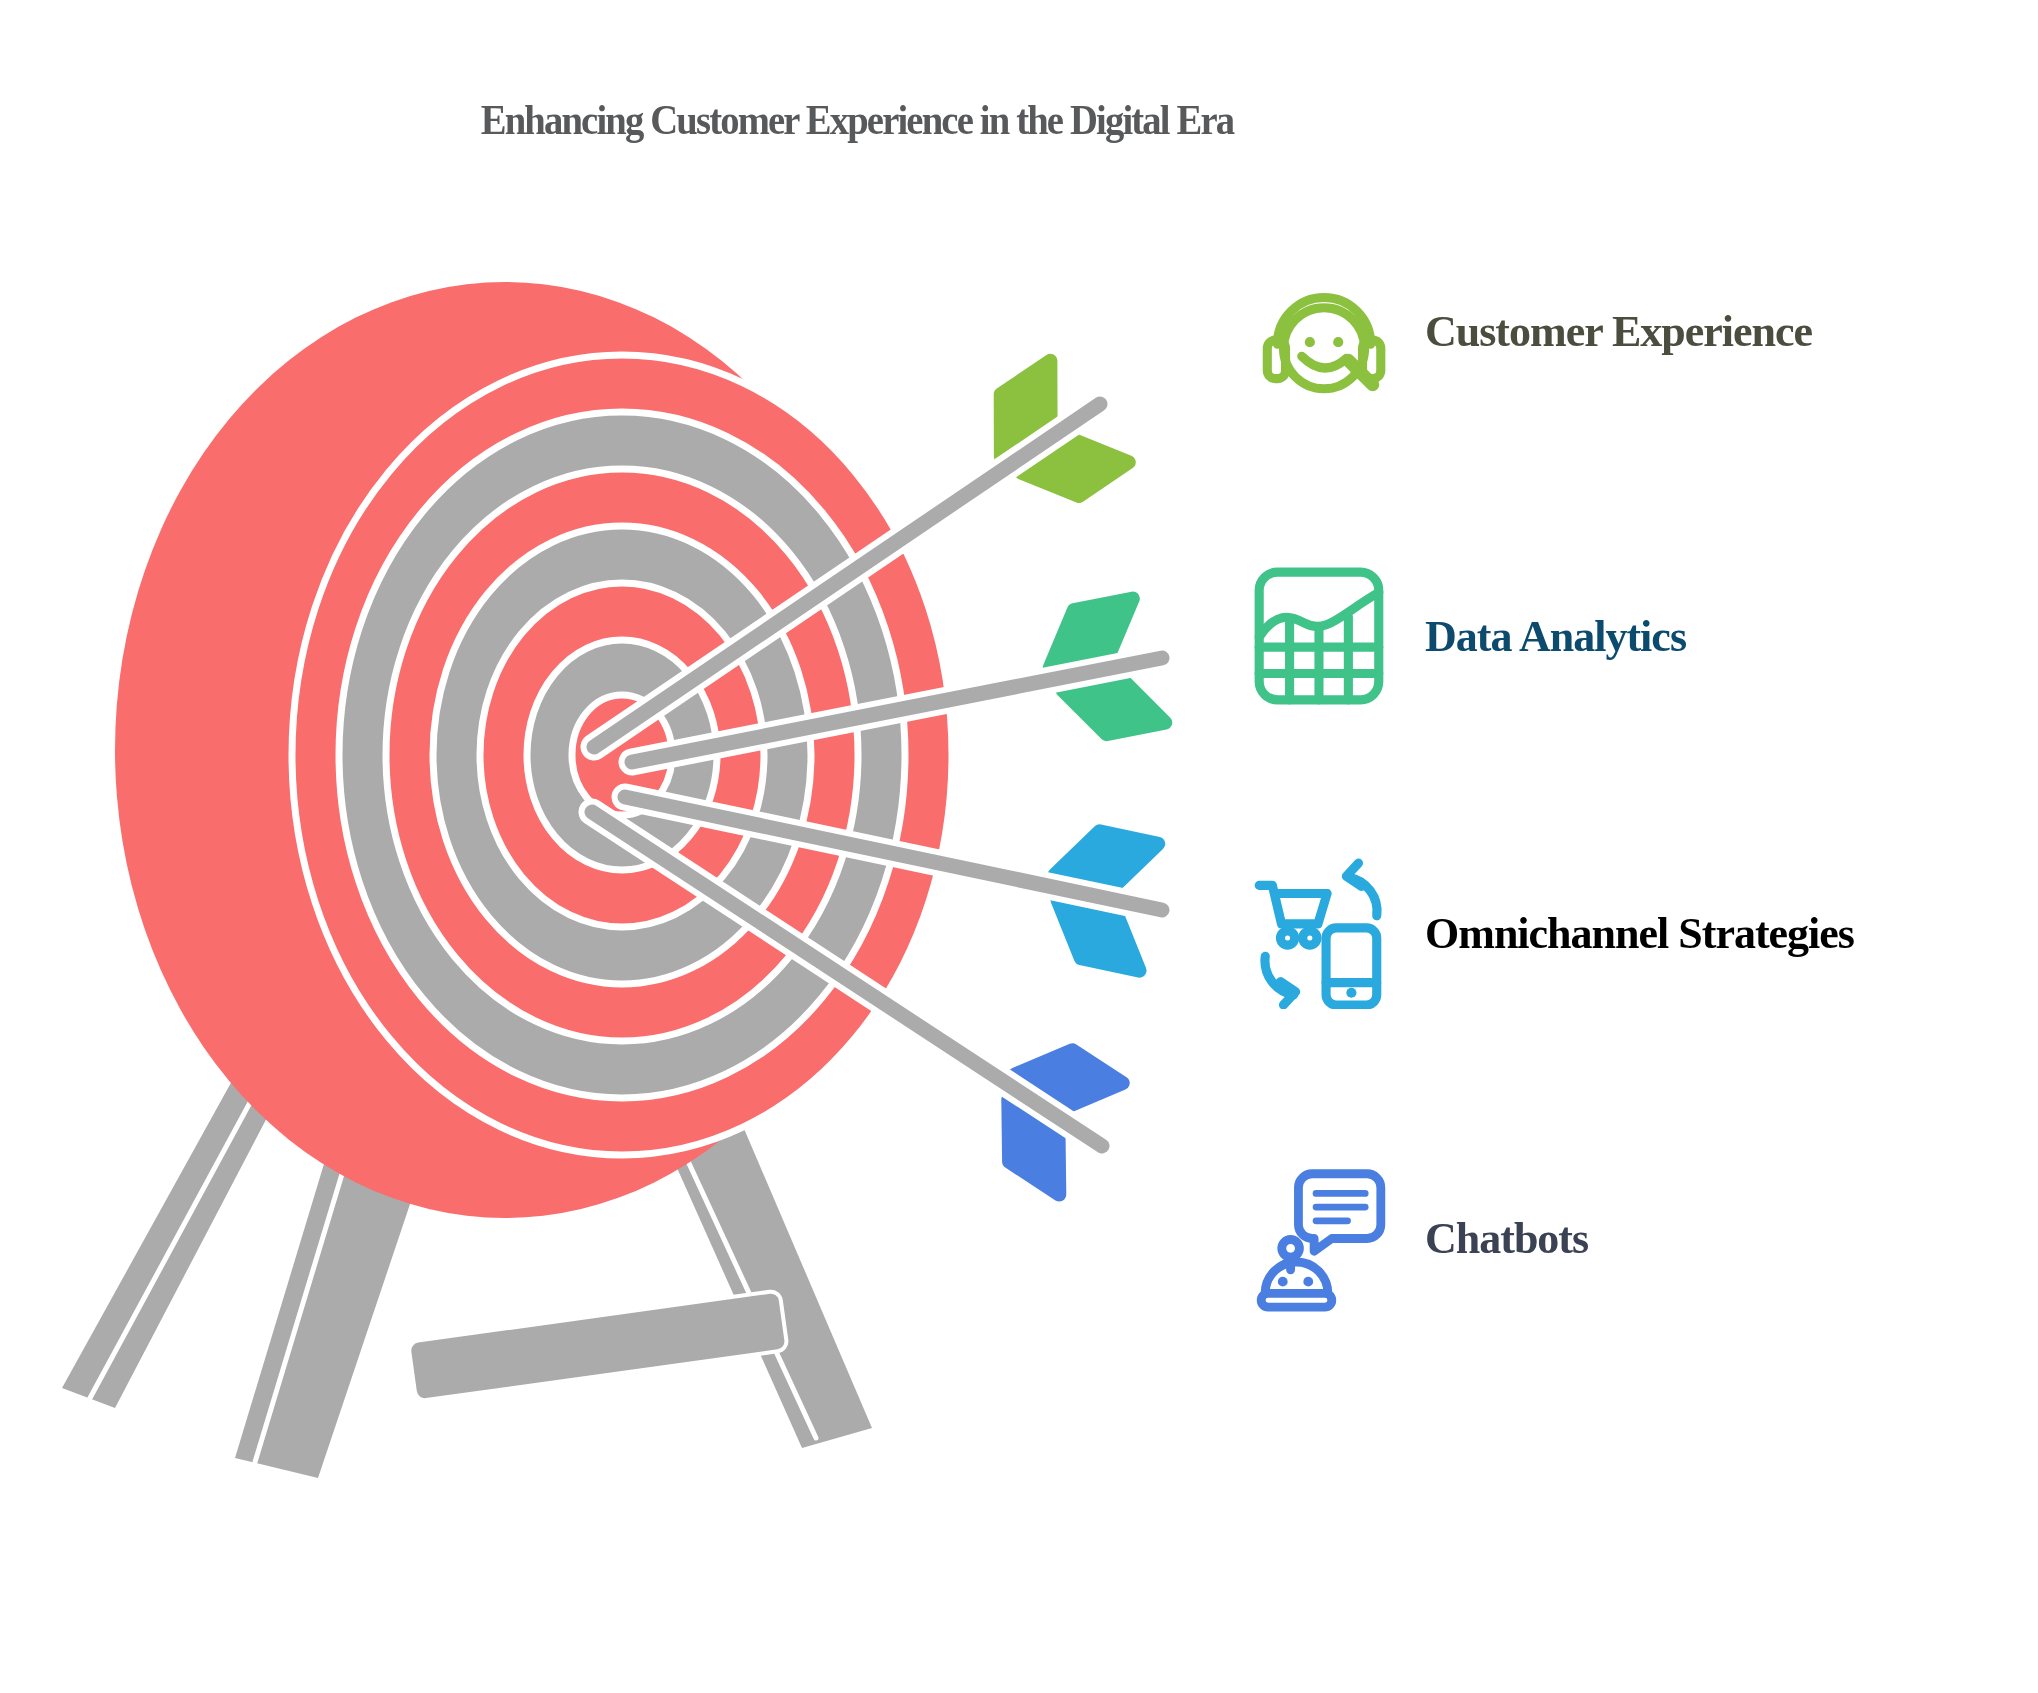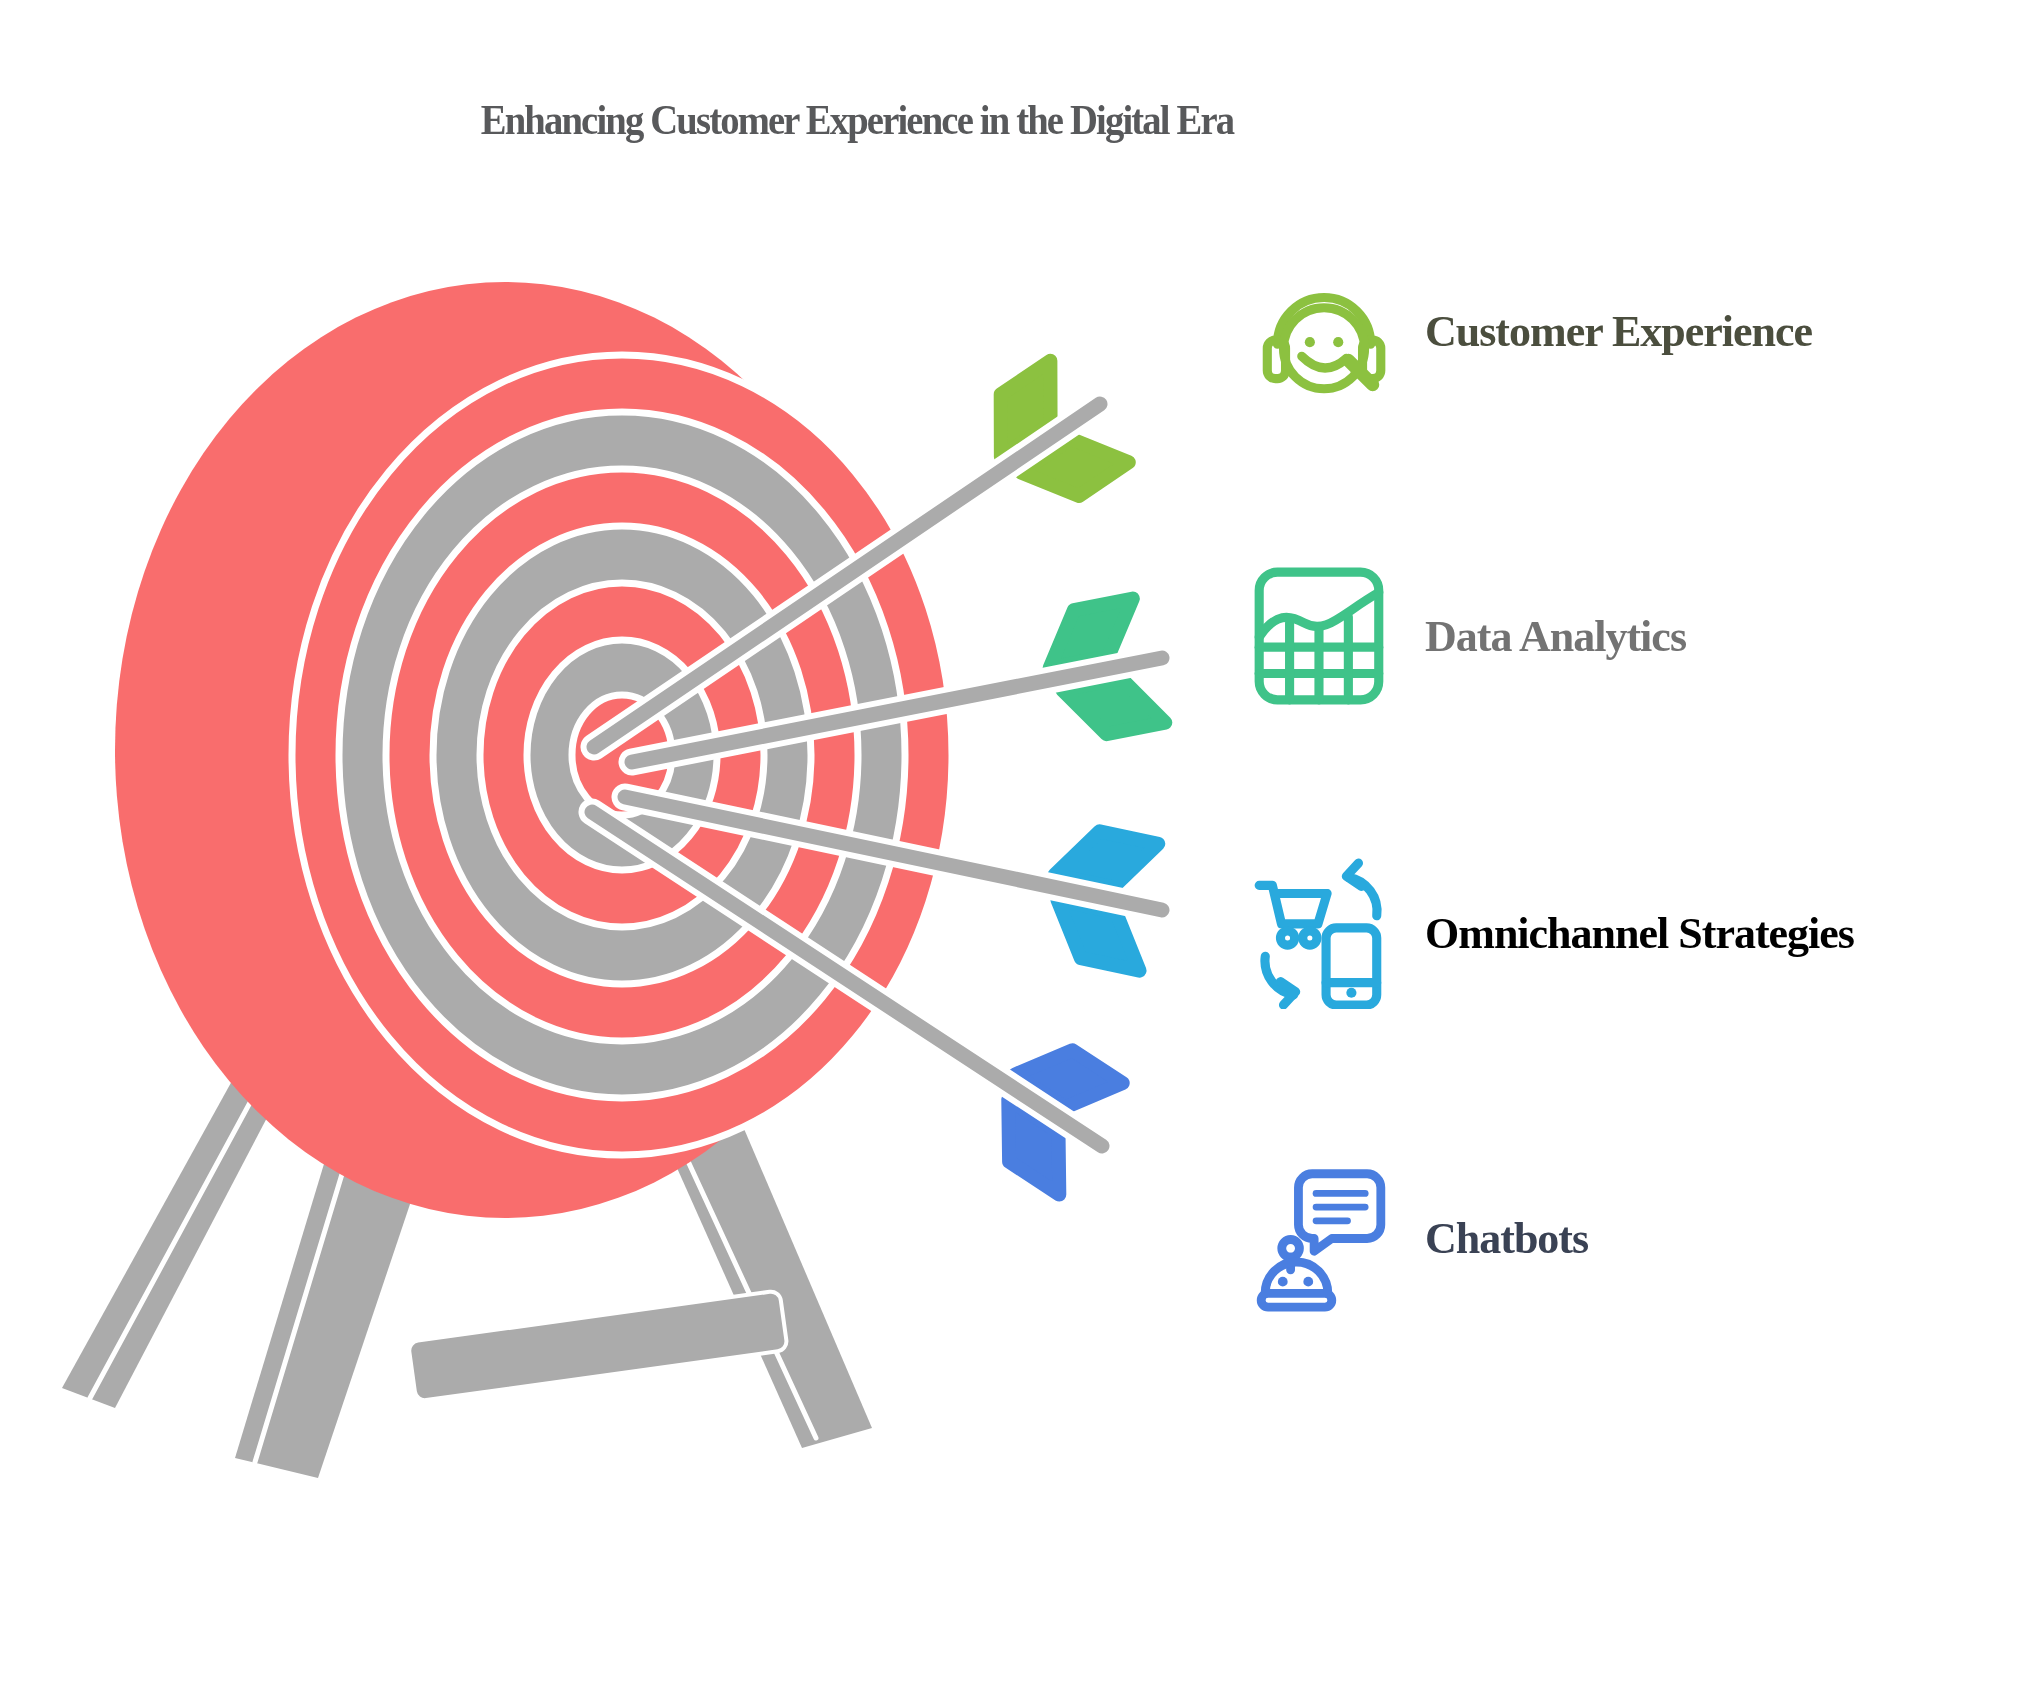--- a/index.html
+++ b/index.html
@@ -125,21 +125,21 @@
         <svg viewBox="0 0 150 150">
           <rect class="ic" x="14" y="12" width="118" height="126" rx="18"></rect>
           <line class="ic" x1="14" y1="86" x2="132" y2="86"></line>
           <line class="ic" x1="14" y1="112" x2="132" y2="112"></line>
           <line class="ic" x1="44" y1="62" x2="44" y2="138"></line>
           <line class="ic" x1="73" y1="68" x2="73" y2="138"></line>
           <line class="ic" x1="102" y1="56" x2="102" y2="138"></line>
           <path class="ic" d="M14,76 C30,52 44,54 58,62 C80,74 94,54 132,32"></path>
         </svg>
       </div>
-      <div class="item-label" style="color: #737373;">Data Analytics</div>
+      <div class="item-label" style="color: #0c4a6e;">Data Analytics</div>
     </div>
 
     <div class="item" style="top: 855px; color: rgb(41, 169, 221);">
       <div class="item-icon">
         <svg viewBox="0 0 150 150">
           <g style="stroke-width:8.5">
             <path class="ic" d="M14,28 h13 l9,38 h36 l9,-30 h-48"></path>
             <circle class="ic" cx="42" cy="80" r="7"></circle>
             <circle class="ic" cx="64" cy="80" r="7"></circle>
             <path class="ic" d="M130,58 a34,34 0 0 0 -28,-38"></path>

